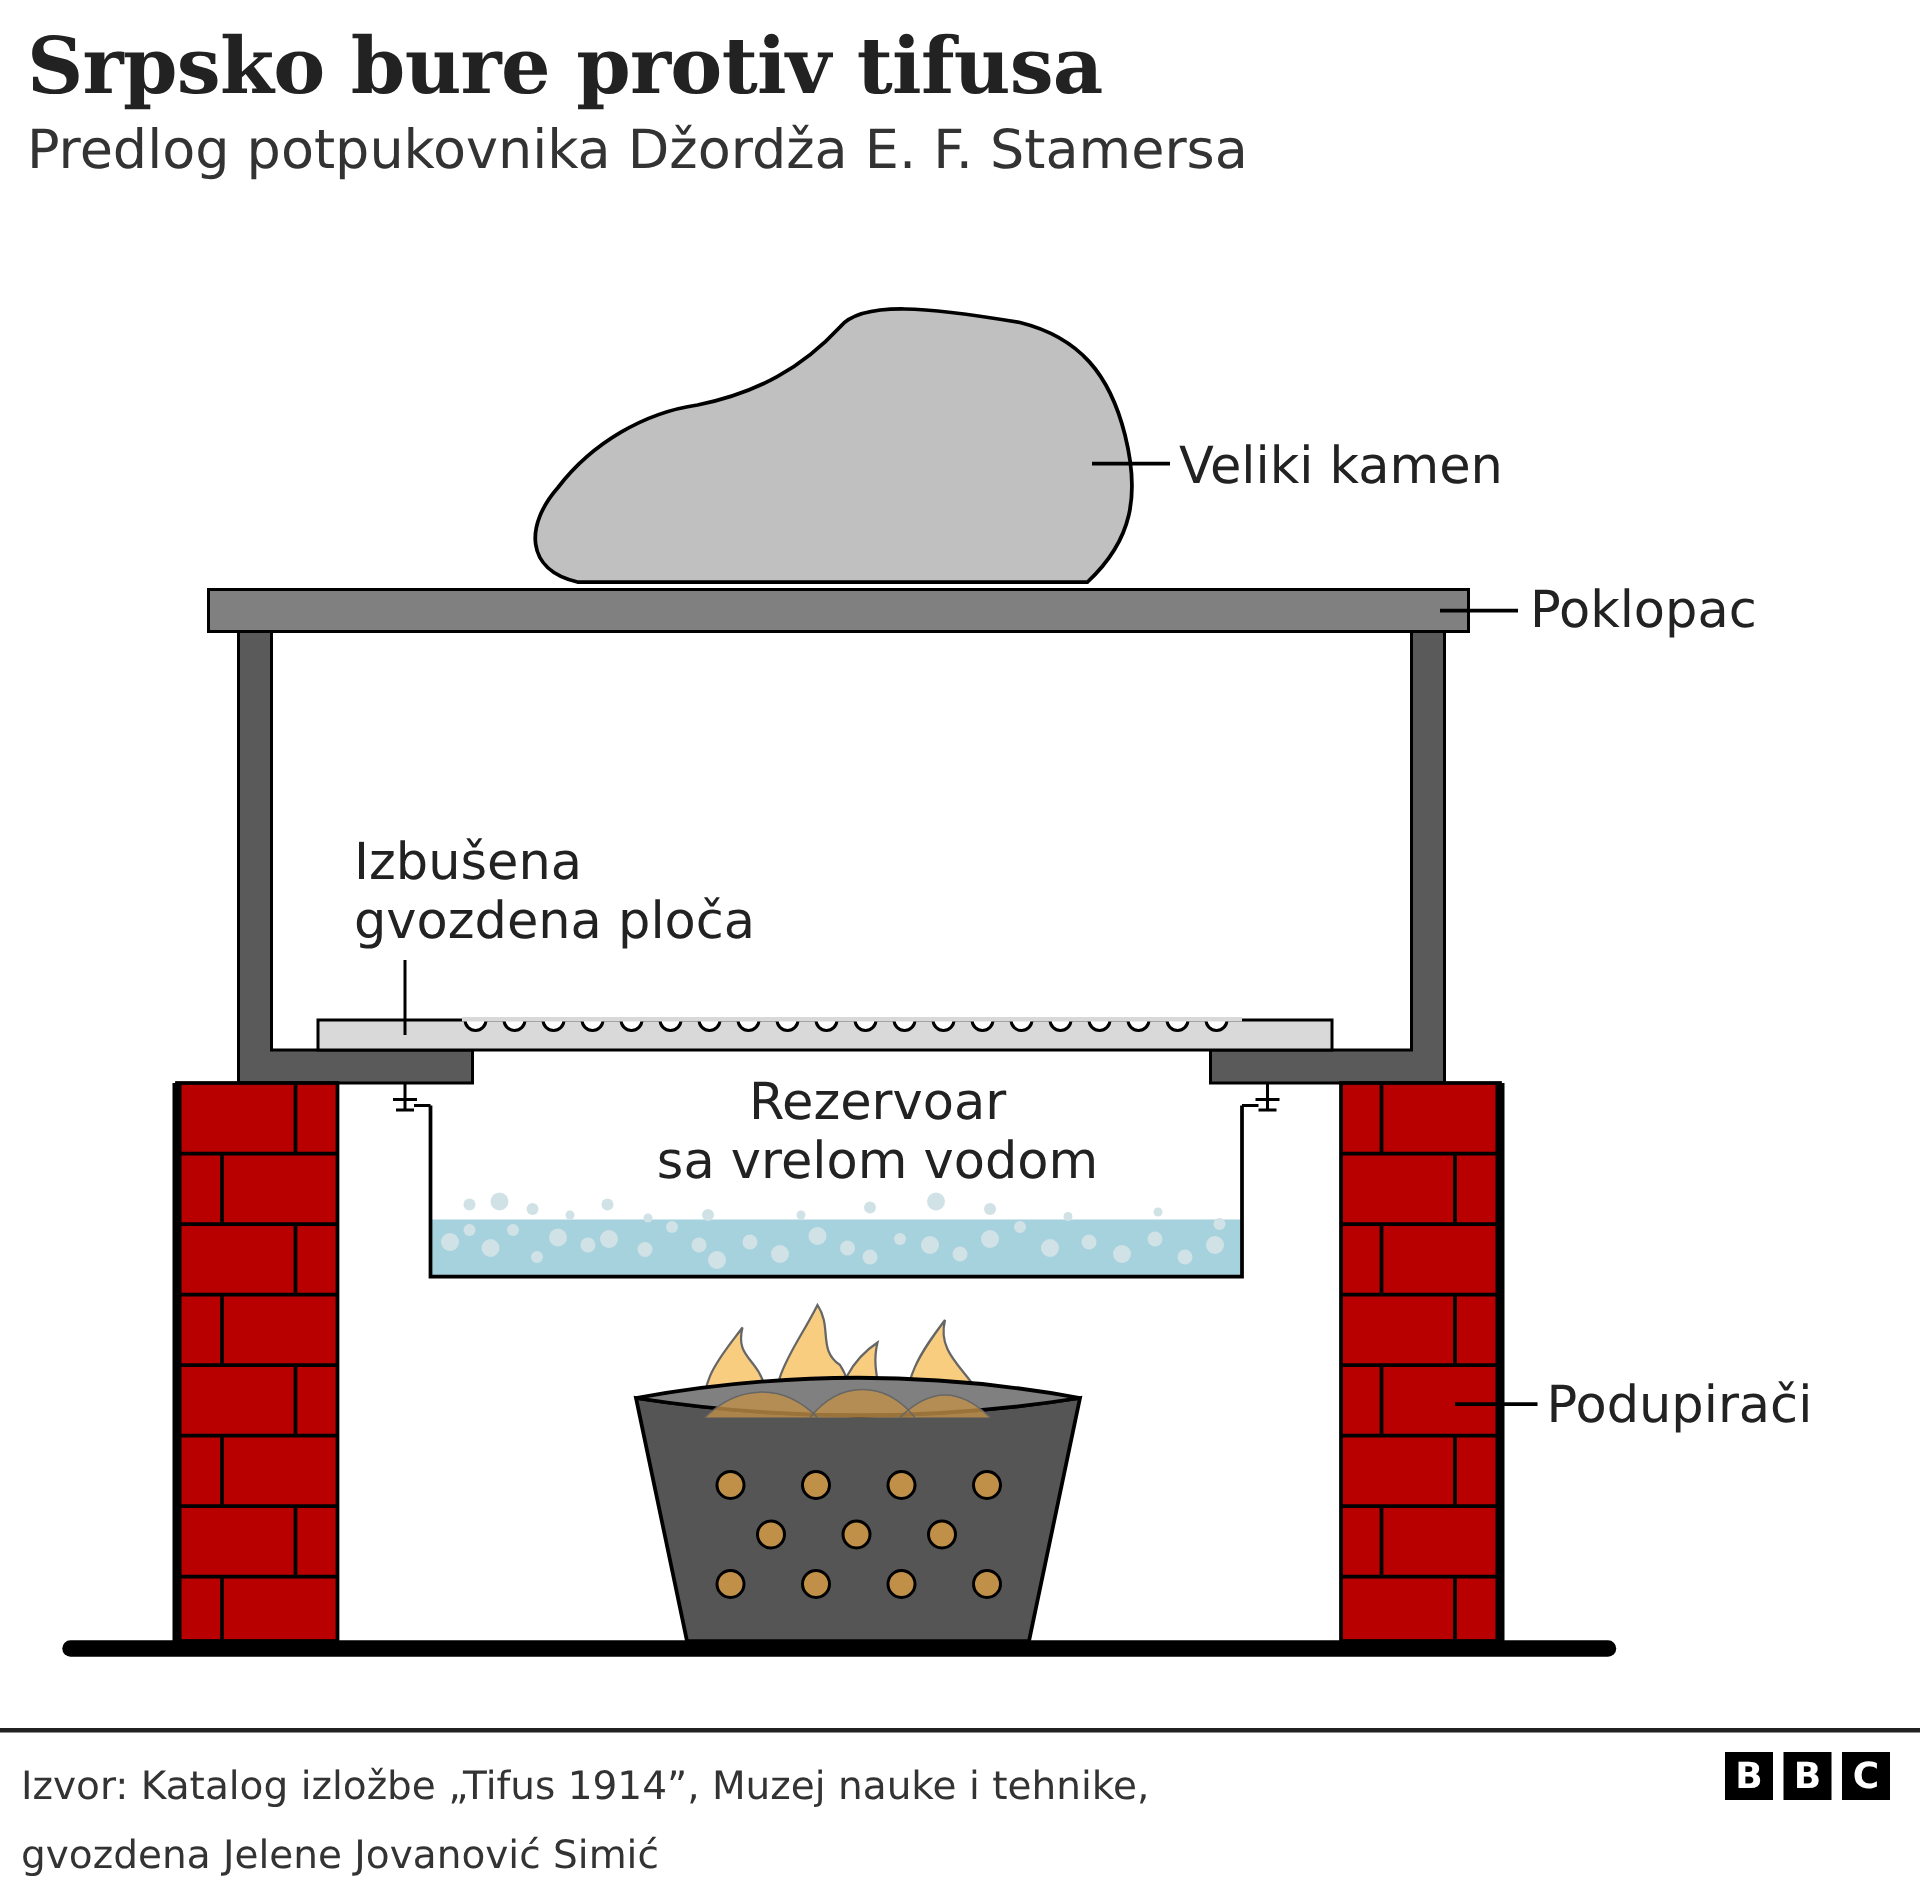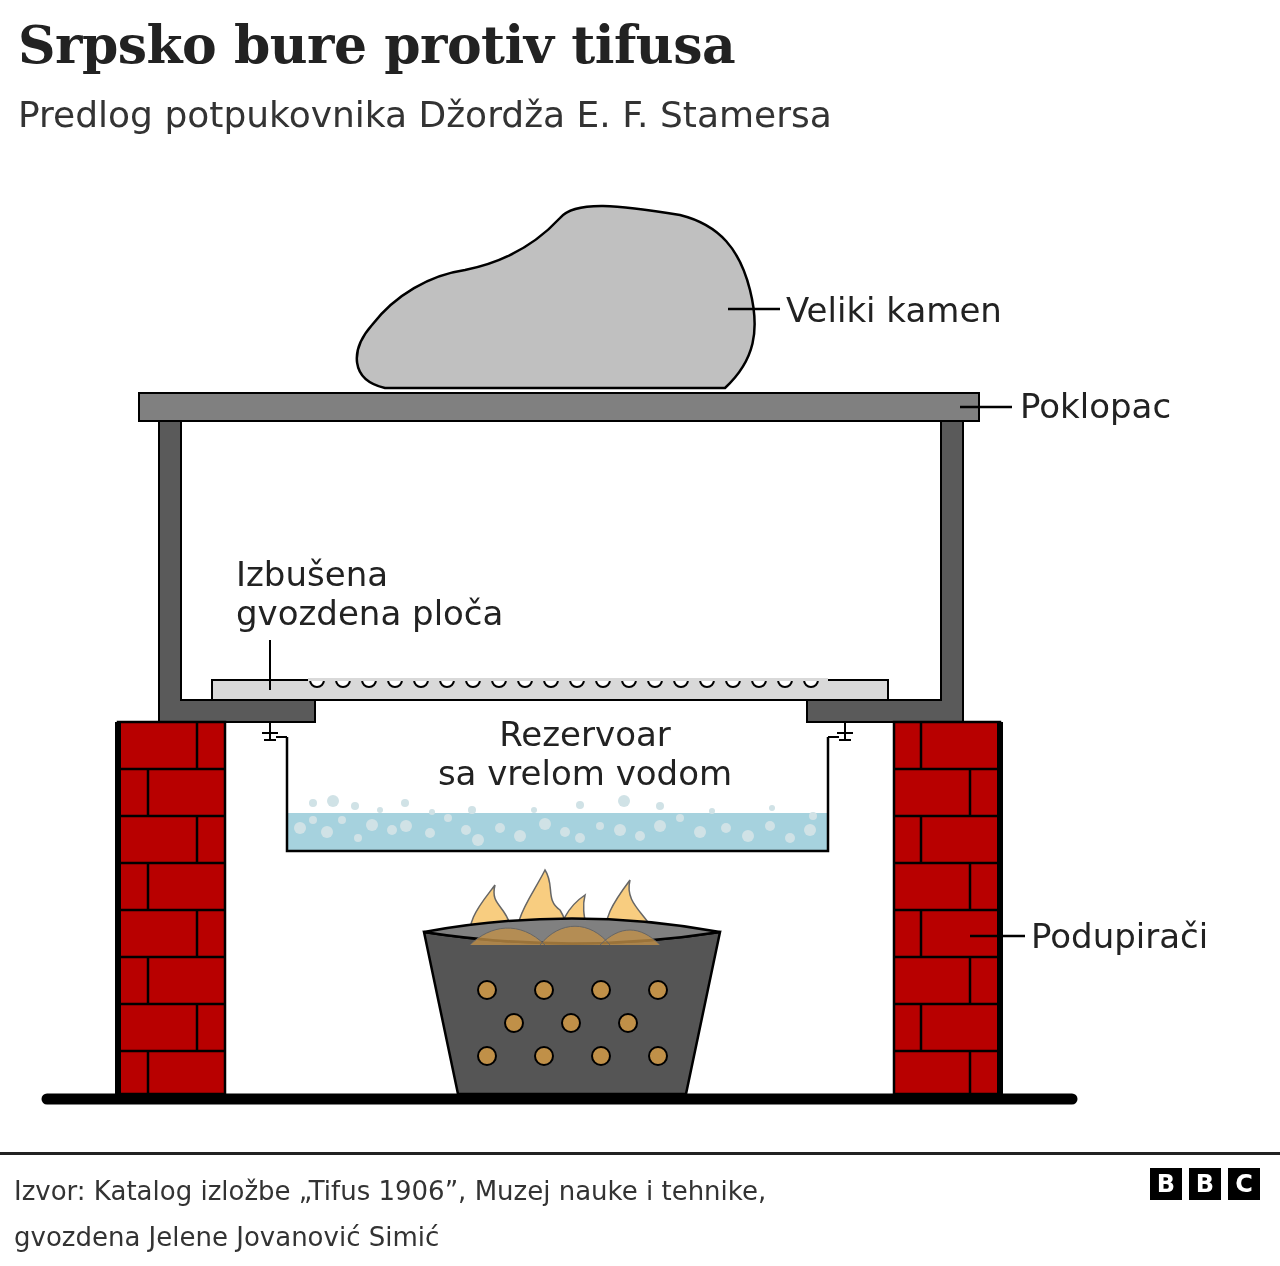--- a/index.html
+++ b/index.html
@@ -1,18 +1,18 @@
 <!DOCTYPE html>
 <html><head>
 <meta charset="utf-8">
 <style>
   html, body { margin:0; padding:0; background:#fff; }
   body { width:1280px; height:1266px; position:relative; overflow:hidden; font-family:"DejaVu Sans", sans-serif; color:#222; }
   .title { position:absolute; left:18px; top:14px; font-family:"DejaVu Serif", serif; font-weight:bold; font-size:52px; color:#222; letter-spacing:-0.5px; }
-  .subtitle { position:absolute; left:18px; top:94px; font-size:36px; color:#333; }
+  .subtitle { position:absolute; left:18px; top:80px; font-size:36px; color:#333; }
   svg.diagram { position:absolute; left:0; top:0; }
   .lbl { font-family:"DejaVu Sans", sans-serif; font-size:34px; fill:#222; }
   .divider { position:absolute; left:0; top:1152px; width:1280px; height:3px; background:#222; }
   .source { position:absolute; left:14px; top:1168px; font-size:26px; line-height:46px; color:#333; }
   .bbc { position:absolute; right:20px; top:1168px; display:flex; gap:7px; }
   .bbc span { width:32px; height:32px; background:#000; color:#fff; font-weight:bold; font-size:24px; display:flex; align-items:center; justify-content:center; font-family:"DejaVu Sans", sans-serif; }
 </style>
 </head>
 <body>
 
@@ -182,20 +182,20 @@
   <text class="lbl" x="1020" y="418">Poklopac</text>
   <text class="lbl" x="236" y="586">Izbušena</text>
   <text class="lbl" x="236" y="625">gvozdena ploča</text>
   <text class="lbl" x="585" y="746" text-anchor="middle">Rezervoar</text>
   <text class="lbl" x="585" y="785" text-anchor="middle">sa vrelom vodom</text>
   <text class="lbl" x="1031" y="948">Podupirači</text>
 </svg>
 
 <div class="divider"></div>
 <div class="source">
-  <div>Izvor: Katalog izložbe „Tifus 1906”, Muzej nauke i tehnike,</div>
+  <div>Izvor: Katalog izložbe „Tifus 1914”, Muzej nauke i tehnike,</div>
   <div>gvozdena Jelene Jovanović Simić</div>
 </div>
 <div class="bbc">
   <span>B</span>
   <span>B</span>
   <span>C</span>
 </div>
 
 </body></html>

